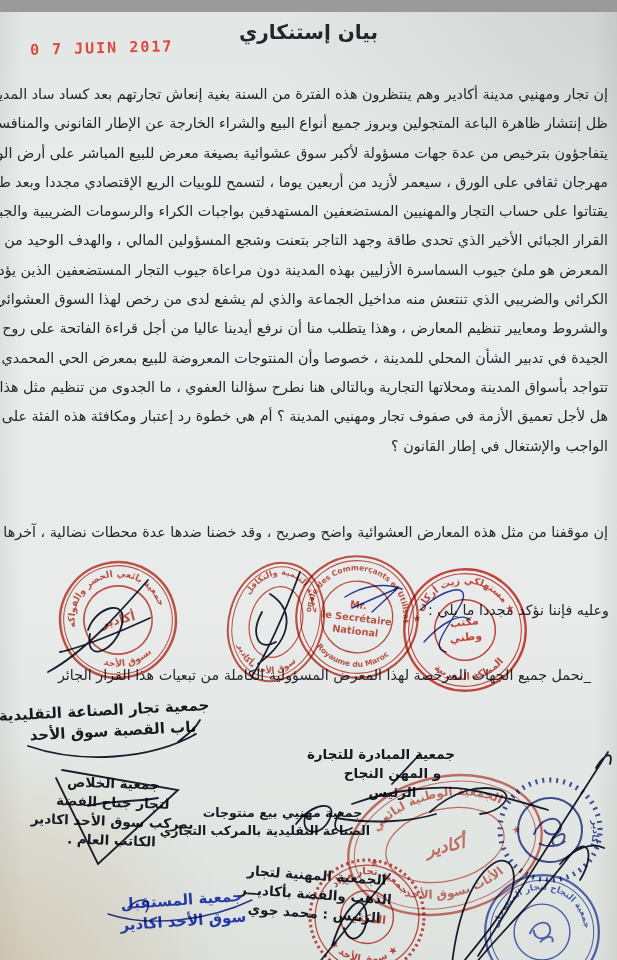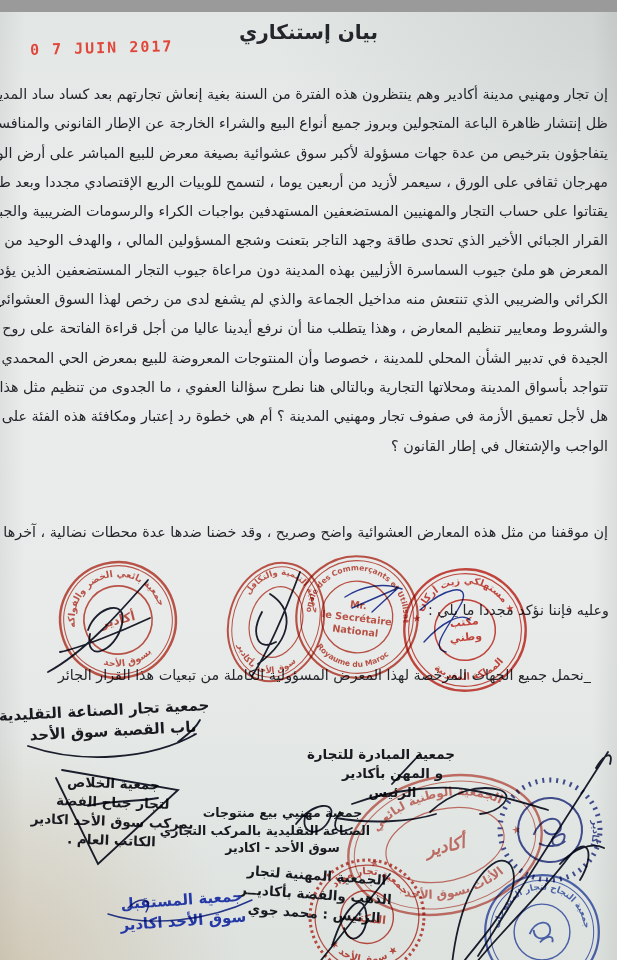--- a/index.html
+++ b/index.html
@@ -166,35 +166,34 @@
     <path d="M 48,62 C 54,48 68,48 68,58 C 68,68 52,70 52,58 M 58,70 C 64,64 72,62 70,70" fill="none" stroke="#3752b0" stroke-width="1.8"></path>
   </svg>
 
   <div class="assoc" style="left:15px;top:688px;width:195px;font-size:15px;transform:rotate(-3deg)">
     <div>جمعية تجار الصناعة التقليدية</div>
     <div>باب القصبة سوق الأحد</div>
   </div>
 
   <div class="assoc" style="left:330px;top:733px;width:125px;font-size:13.5px">
     <div>جمعية المبادرة للتجارة</div>
-    <div>و المهن بأكادير</div>
+    <div>و المهن النجاح</div>
     <div>الرئيس</div>
   </div>
 
   <div class="assoc" style="left:30px;top:762px;width:165px;font-size:13.5px;transform:rotate(2deg)">
     <div>جمعية الخلاص</div>
     <div>لتجار جناح الفضة</div>
     <div>بمركب سوق الأحد اكادير</div>
     <div>الكاتب العام .</div>
   </div>
 
   <div class="assoc" style="left:195px;top:792px;width:175px;font-size:12.5px">
     <div>جمعية مهنيي بيع منتوجات</div>
     <div>الصناعة التقليدية بالمركب التجاري</div>
-    <div>سوق الأحد - اكادير</div>
   </div>
 
   <div class="assoc" style="left:228px;top:854px;width:175px;font-size:13.5px;transform:rotate(4deg)">
     <div>الجمعية المهنية لتجار</div>
     <div>الذهب والفضة بأكاديــر</div>
     <div>الرئيس : محمد جوي</div>
   </div>
 
   <div class="assoc blue" style="left:85px;top:878px;width:195px;font-size:15px;transform:rotate(-4deg)">
     <div>جمعية المستقبل</div>

